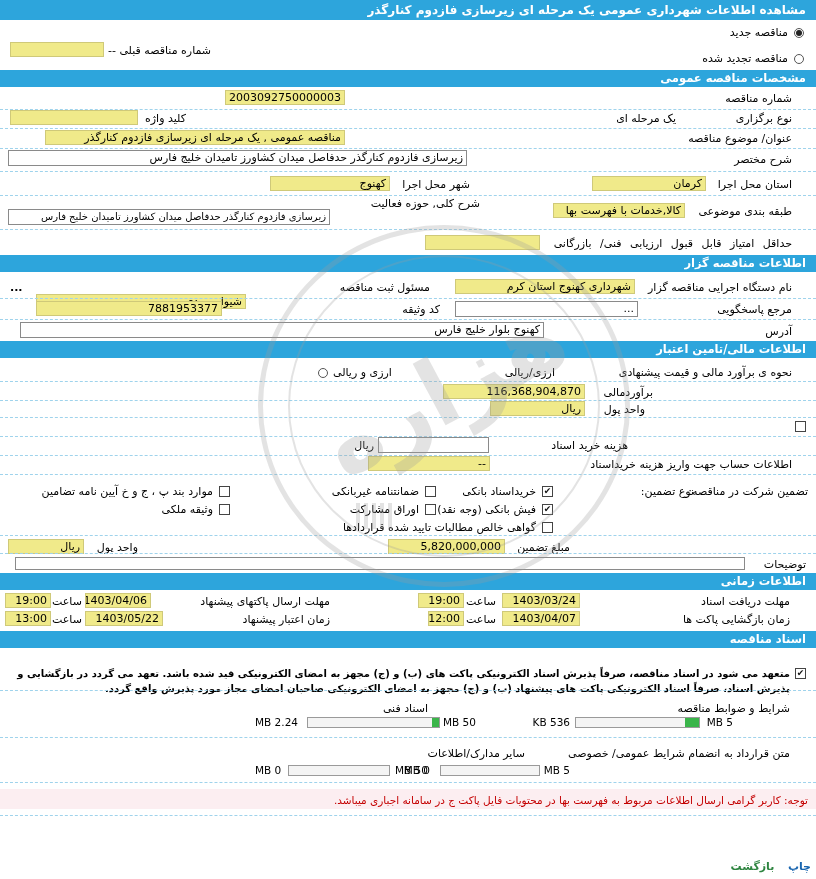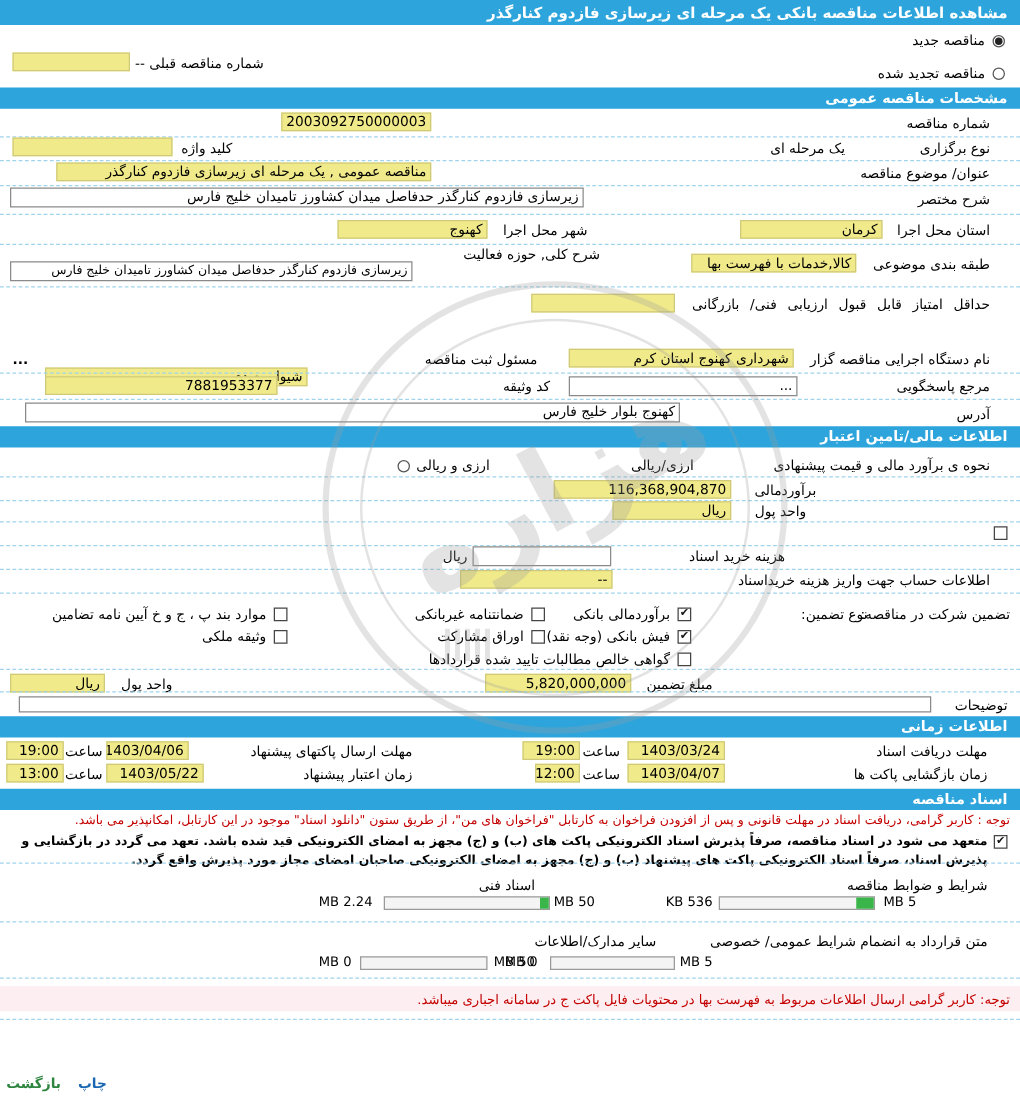--- a/index.html
+++ b/index.html
@@ -83,38 +83,38 @@
           line-height:15px;text-align:right;}
   #l-terms{right:26px;top:702px} #l-tech{right:388px;top:702px}
   #s-terms{right:246px;top:716px} #bar-terms{right:116px;top:717px;width:125px} #m-terms{right:83px;top:716px}
   #s-tech{left:255px;top:716px}   #bar-tech{left:307px;top:717px;width:133px}   #m-tech{left:443px;top:716px}
   #l-contract{right:26px;top:747px} #l-other{right:291px;top:747px}
   #s-contract{right:386px;top:764px} #bar-contract{right:276px;top:765px;width:100px} #m-contract{right:246px;top:764px}
   #s-other{left:255px;top:764px}     #bar-other{left:288px;top:765px;width:102px}     #m-other{left:395px;top:764px}
   .fill-terms{width:11%}.fill-tech{width:5%}.fill-zero{width:0}
   #band2{position:absolute;left:0;right:0;top:789px;height:20px;background:#fceef1;}
   #n2{right:8px;top:793px;font-size:10.5px}
-  #footer{position:absolute;left:0;right:0;top:860px;text-align:left;}
+  #footer{position:absolute;left:0;right:0;top:860px;text-align:right;}
   #footer span{margin:0 5px;font-weight:bold;cursor:pointer;}
   .btn-print{color:#1a66b0;} .btn-back{color:#2e8540;}
   
   .wm{position:absolute;top:225px;left:258px;width:372px;height:362px;opacity:.28;z-index:9;pointer-events:none;}
   .wm .c1{position:absolute;left:0;top:0;right:0;bottom:0;border:5px solid #9c9c9c;border-radius:50%;}
   .wm .c2{position:absolute;left:30px;top:30px;right:30px;bottom:30px;border:2px solid #9c9c9c;border-radius:50%;}
   .wm .t{position:absolute;top:112px;left:0;right:0;text-align:center;font-size:92px;font-weight:bold;
          color:#9c9c9c;transform:rotate(-28deg);}
   .wm .bars{position:absolute;bottom:58px;left:98px;display:flex;gap:4px;}
   .wm .bars i{display:block;width:4px;height:26px;background:#9c9c9c;}
 </style>
 </head>
 <body>
 
 <div class="page">
 
-  <div class="bar titlebar">مشاهده اطلاعات مناقصه بانکی یک مرحله ای زیرسازی فازدوم کنارگذر</div>
+  <div class="bar titlebar">مشاهده اطلاعات شهرداری عمومی یک مرحله ای زیرسازی فازدوم کنارگذر</div>
 
   <div class="radio selected" id="r-radio-new"></div>
   <div class="lbl" id="l-radio-new">مناقصه جدید</div>
   <div class="radio" id="r-radio-renew"></div>
   <div class="lbl" id="l-radio-renew">مناقصه تجدید شده</div>
   <div class="lbl" id="l-prev">شماره مناقصه قبلی --</div>
   <div class="yellow" id="f-prev"></div>
 
   <div class="bar" id="bar-specs">مشخصات مناقصه عمومی</div>
   <div class="lbl" id="l-number">شماره مناقصه</div>
@@ -143,20 +143,21 @@
 
   <div class="lbl" id="l-category">طبقه بندی موضوعی</div>
   <div class="yellow" id="f-category">کالا,خدمات با فهرست بها</div>
   <div class="lbl" id="l-activity">شرح کلی, حوزه فعالیت</div>
   <div class="input" id="f-activity">زیرسازی فازدوم کنارگذر حدفاصل میدان کشاورز تامیدان خلیج فارس</div>
   <div class="sep" style="top:229px"></div>
 
   <div class="lbl" id="l-minscore">حداقل امتیاز قابل قبول ارزیابی فنی/ بازرگانی</div>
   <div class="yellow" id="f-minscore"></div>
 
+  <div class="bar" id="bar-org">اطلاعات مناقصه گزار</div>
   <div class="lbl" id="l-agency">نام دستگاه اجرایی مناقصه گزار</div>
   <div class="yellow" id="f-agency">شهرداری کهنوج استان کرم</div>
   <div class="lbl" id="l-registrar">مسئول ثبت مناقصه</div>
   <div class="yellow" id="f-registrar">شیوا سعیدی</div>
   <div class="lbl" id="b-more">...</div>
   <div class="sep" style="top:298px"></div>
 
   <div class="lbl" id="l-reply">مرجع پاسخگویی</div>
   <div class="input" id="f-reply">...</div>
   <div class="lbl" id="l-postal">کد وثیقه</div>
@@ -189,21 +190,21 @@
   <div class="lbl" id="l-docfee-unit">ریال</div>
   <div class="sep" style="top:455px"></div>
 
   <div class="lbl" id="l-account">اطلاعات حساب جهت واریز هزینه خریداسناد</div>
   <div class="yellow" id="f-account">--</div>
   <div class="sep" style="top:474px"></div>
 
   <div class="lbl" id="l-part">تضمین شرکت در مناقصه:</div>
   <div class="lbl" id="l-gtype">نوع تضمین:</div>
   <div class="cb checked" id="cb-o1"></div>
-  <div class="lbl" id="l-o1">برآوردمالی بانکی</div>
+  <div class="lbl" id="l-o1">خریداسناد بانکی</div>
   <div class="cb" id="cb-o2"></div>
   <div class="lbl" id="l-o2">ضمانتنامه غیربانکی</div>
   <div class="cb" id="cb-o3"></div>
   <div class="lbl" id="l-o3">موارد بند پ ، ج و خ آیین نامه تضامین</div>
   <div class="cb checked" id="cb-o4"></div>
   <div class="lbl" id="l-o4">فیش بانکی (وجه نقد)</div>
   <div class="cb" id="cb-o5"></div>
   <div class="lbl" id="l-o5">اوراق مشارکت</div>
   <div class="cb" id="cb-o6"></div>
   <div class="lbl" id="l-o6">وثیقه ملکی</div>
@@ -232,21 +233,20 @@
   <div class="lbl" id="l-t3">زمان بازگشایی پاکت ها</div>
   <div class="yellow" id="f-t3d">1403/04/07</div>
   <div class="lbl" id="l-t3s">ساعت</div>
   <div class="yellow" id="f-t3t">12:00</div>
   <div class="lbl" id="l-t4">زمان اعتبار پیشنهاد</div>
   <div class="yellow" id="f-t4d">1403/05/22</div>
   <div class="lbl" id="l-t4s">ساعت</div>
   <div class="yellow" id="f-t4t">13:00</div>
 
   <div class="bar" id="bar-docs">اسناد مناقصه</div>
-  <div class="red" id="n1">توجه : کاربر گرامی، دریافت اسناد در مهلت قانونی و پس از افزودن فراخوان به کارتابل "فراخوان های من"، از طریق ستون "دانلود اسناد" موجود در این کارتابل، امکانپذیر می باشد.</div>
   <div class="cb checked" id="cb-commit"></div>
   <div id="commit">متعهد می شود در اسناد مناقصه، صرفاً پذیرش اسناد الکترونیکی پاکت های (ب) و (ج) مجهز به امضای الکترونیکی قید شده باشد. تعهد می گردد در بازگشایی و پذیرش اسناد، صرفاً اسناد الکترونیکی پاکت های پیشنهاد (ب) و (ج) مجهز به امضای الکترونیکی صاحبان امضای مجاز مورد پذیرش واقع گردد.</div>
   <div class="sep" style="top:690px"></div>
 
   <div class="lbl" id="l-terms">شرایط و ضوابط مناقصه</div>
   <div class="lbl" id="l-tech">اسناد فنی</div>
   <div class="sizetxt" id="s-terms">536 KB</div>
   <div class="track" id="bar-terms">
       <div class="fill fill-terms"></div>
     </div>

